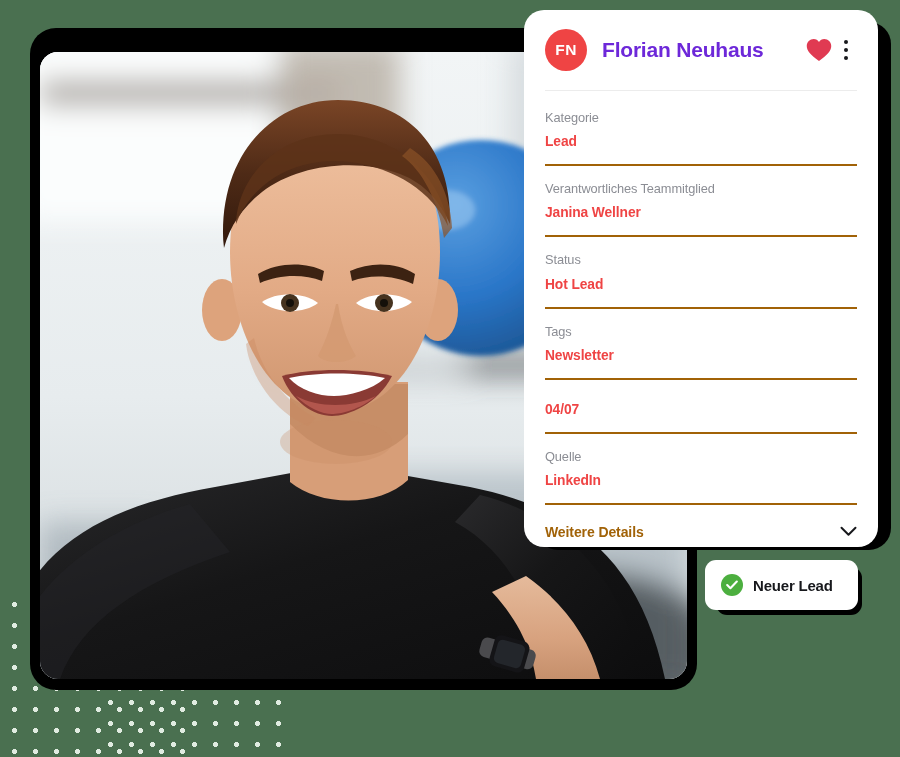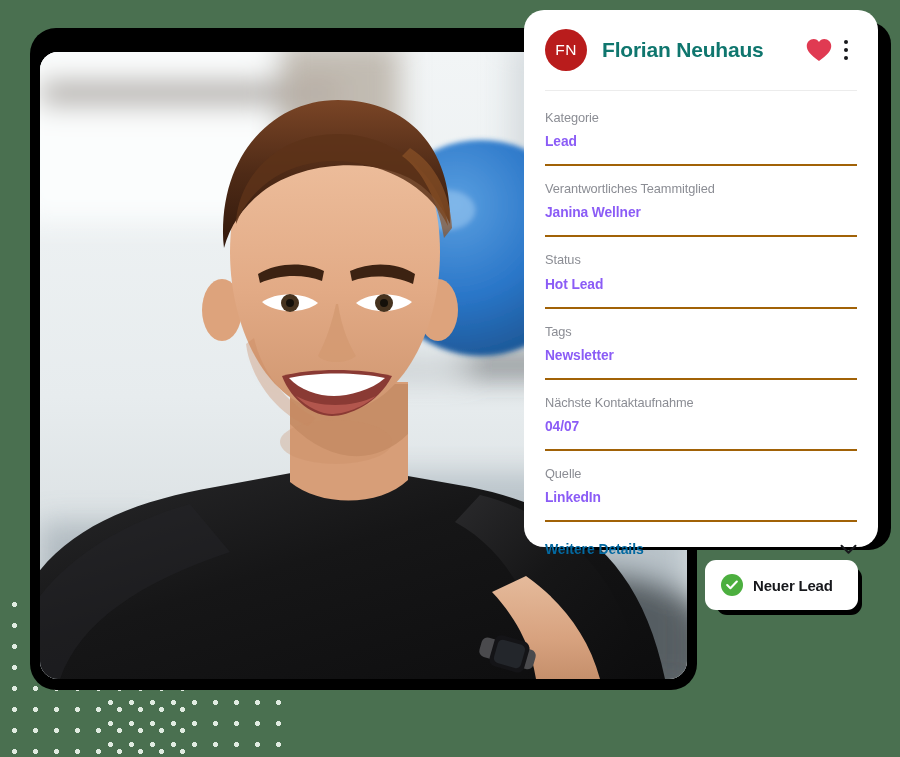--- a/index.html
+++ b/index.html
@@ -92,35 +92,35 @@
     display: flex;
     align-items: center;
     height: 81px;
     flex: 0 0 auto;
     border-bottom: 1px solid #ececec;
   }
   .avatar {
     width: 42px;
     height: 42px;
     border-radius: 50%;
-    background: #b91c1c;
+    background: #ef4444;
     color: #ffffff;
     font-size: 15.5px;
-    font-weight: normal;
+    font-weight: bold;
     letter-spacing: 0.3px;
     display: flex;
     align-items: center;
     justify-content: center;
     flex: 0 0 auto;
   }
   .card-title {
     margin-left: 15px;
     font-size: 21px;
     font-weight: bold;
-    color: #0f766e;
+    color: #6d28d9;
     letter-spacing: -0.2px;
     flex: 1 1 auto;
     white-space: nowrap;
   }
   .heart-btn {
     width: 28px;
     height: 26px;
     display: flex;
     align-items: center;
     justify-content: center;
@@ -161,21 +161,21 @@
   .field-col.right { flex: 0 0 135px; }
 
   .field-label {
     font-size: 12.8px;
     color: #8b8d94;
     letter-spacing: -0.1px;
     line-height: 1.35;
   }
   .field-value {
     font-size: 13.8px;
-    color: #8b5cf6;
+    color: #ef4444;
     font-weight: bold;
     letter-spacing: -0.1px;
     margin-top: 7px;
     line-height: 1.3;
   }
   .color-dot {
     width: 16px;
     height: 16px;
     border-radius: 50%;
     background: #2d7fe8;
@@ -187,21 +187,21 @@
     flex: 0 0 auto;
     height: 54px;
     display: flex;
     align-items: center;
     justify-content: space-between;
     cursor: pointer;
   }
   .footer-label {
     font-size: 14px;
     font-weight: bold;
-    color: #0369a1;
+    color: #a16207;
     letter-spacing: -0.1px;
   }
   .chev svg { width: 17px; height: 11px; display: block; }
 
   
   .lead-shadow {
     position: absolute;
     left: 716px;
     top: 567px;
     width: 146px;
@@ -403,21 +403,20 @@
 
     <div class="field-row">
       <div class="field-col">
         <div class="field-label">Tags</div>
         <div class="field-value">Newsletter</div>
       </div>
     </div>
 
     <div class="field-row">
       <div class="field-col">
-        <div class="field-label">Nächste Kontaktaufnahme</div>
         <div class="field-value">04/07</div>
       </div>
     </div>
 
     <div class="field-row">
       <div class="field-col right">
         <div class="field-label">Quelle</div>
         <div class="field-value">LinkedIn</div>
       </div>
     </div>

